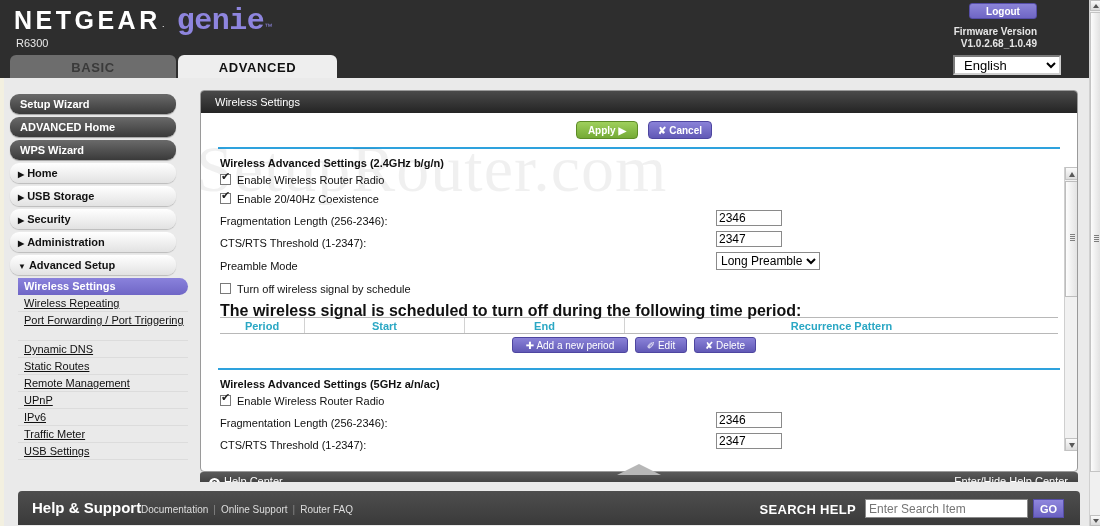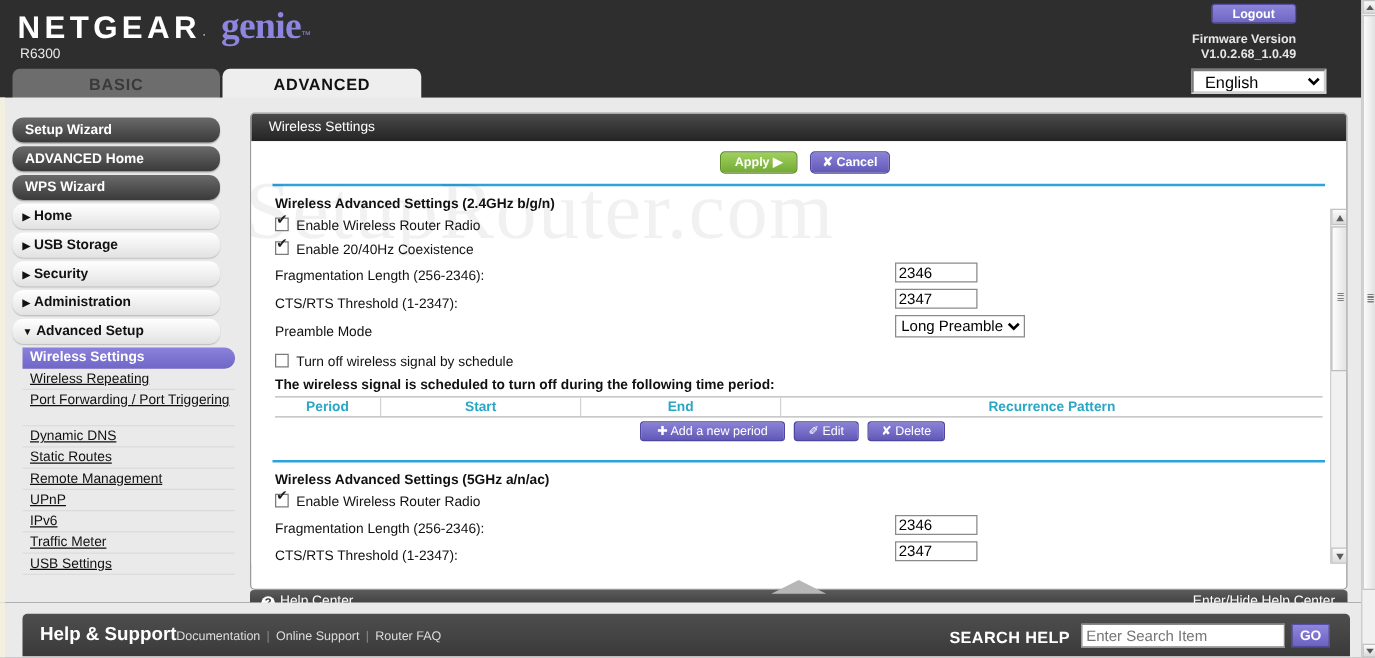--- a/index.html
+++ b/index.html
@@ -4,36 +4,36 @@
 <style>
   * { box-sizing: border-box; margin: 0; padding: 0; }
   html, body {
     width: 1100px; height: 526px;
     overflow: hidden;
     background: #ffffff;
     font-family: "Liberation Sans", sans-serif;
     font-size: 11px;
     color: #222;
   }
-  #root { position: relative; width: 1100px; height: 526px; background:#000000; }
+  #root { position: relative; width: 1100px; height: 526px; background:#a16207; }
 
   
   .header {
     position:absolute; left:0; top:0; width:1089px; height:78px;
     background:#2e2e2e;
   }
   .logo-wrap { position:absolute; left:14px; top:4px; display:flex; align-items:baseline; }
   .logo-netgear {
     color:#ffffff; font-size:25px; font-weight:bold; letter-spacing:3.5px;
     font-family:"Liberation Sans", sans-serif;
   }
   .logo-reg { color:#ffffff; font-size:9px; vertical-align:super; margin-left:1px; }
   .logo-genie {
     color:#8e85de; font-size:30px; font-weight:bold; margin-left:12px;
-    letter-spacing:-0.5px; font-family:Liberation Serif, serif;
+    letter-spacing:-0.5px; font-family:Liberation Mono, monospace;
   }
   .logo-tm { color:#8e85de; font-size:8px; vertical-align:super; }
   .model { position:absolute; left:16px; top:37px; color:#e9e9e9; font-size:11px; }
 
   
   .logout-btn {
     position:absolute; right:52px; top:3px;
     width:68px; height:16px; line-height:16px;
     background: linear-gradient(#8b84d8,#6f66c4);
     border:1px solid #564ea8; border-radius:3px;
@@ -158,21 +158,21 @@
     border:1px solid #8a8a8a; background:#fff; color:#000;
     padding-left:2px; font-family:"Liberation Sans", sans-serif;
   }
   .sel {
     position:absolute; left:515px; top:-3px;
     width:104px; height:18px; font-size:12px;
     border:1px solid #8a8a8a; background:#fff; color:#000;
     font-family:"Liberation Sans", sans-serif;
   }
 
-  .sched-note { font-size:11px; font-weight:bold; color:#111; padding-left:19px; height:15px; }
+  .sched-note { font-size:16px; font-weight:bold; color:#111; padding-left:19px; height:15px; }
   .sched-table {
     margin:0 19px 0 19px; border-top:1px solid #b8b8b8; border-bottom:1px solid #b8b8b8;
     display:flex; height:17px;
   }
   .th { font-size:11px; color:#2aa7c4; font-weight:bold; text-align:center; line-height:17px;
         border-right:1px solid #d2d2d2; }
   .th:last-child { border-right:none; }
   .th.c1 { width:85px; }
   .th.c2 { width:160px; }
   .th.c3 { width:160px; }

